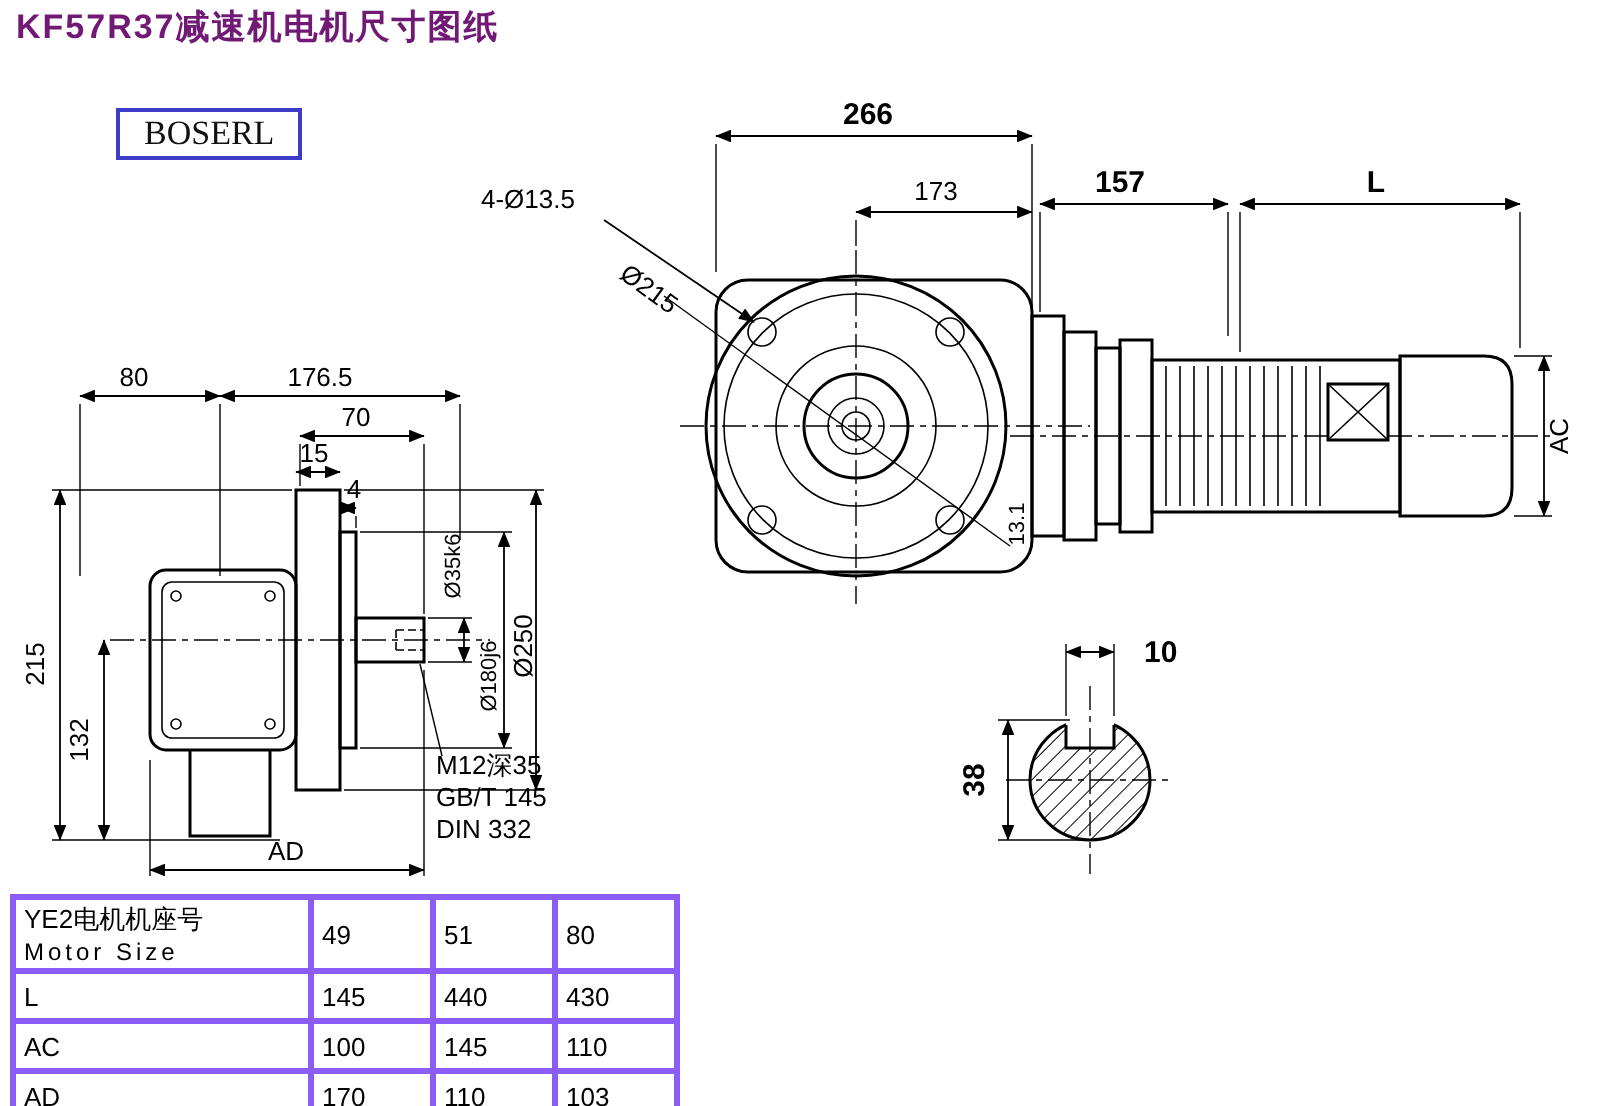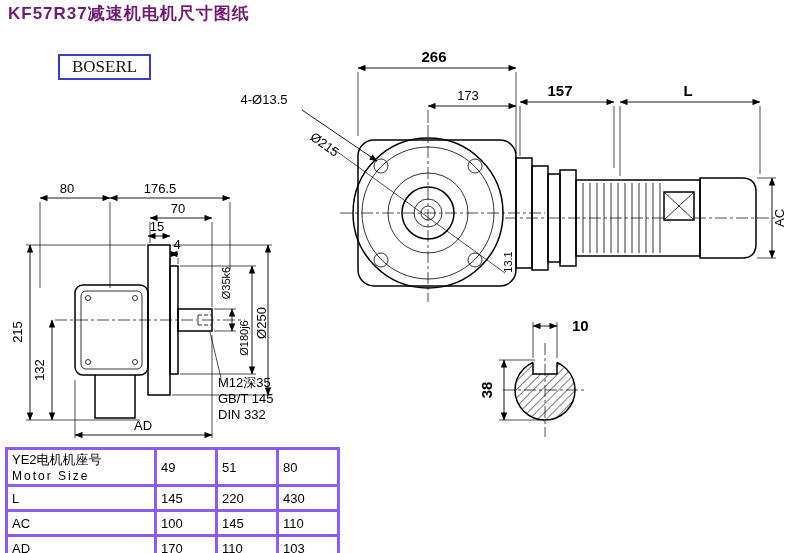--- a/index.html
+++ b/index.html
@@ -201,21 +201,21 @@
       <div>YE2电机机座号</div>
       <div class="en">Motor Size</div>
     </td>
     <td class="v">49</td>
     <td class="v">51</td>
     <td class="v">80</td>
   </tr>
   <tr>
     <td>L</td>
     <td>145</td>
-    <td>220</td>
+    <td>440</td>
     <td>430</td>
   </tr>
   <tr>
     <td>AC</td>
     <td>100</td>
     <td>145</td>
     <td>110</td>
   </tr>
   <tr>
     <td>AD</td>

